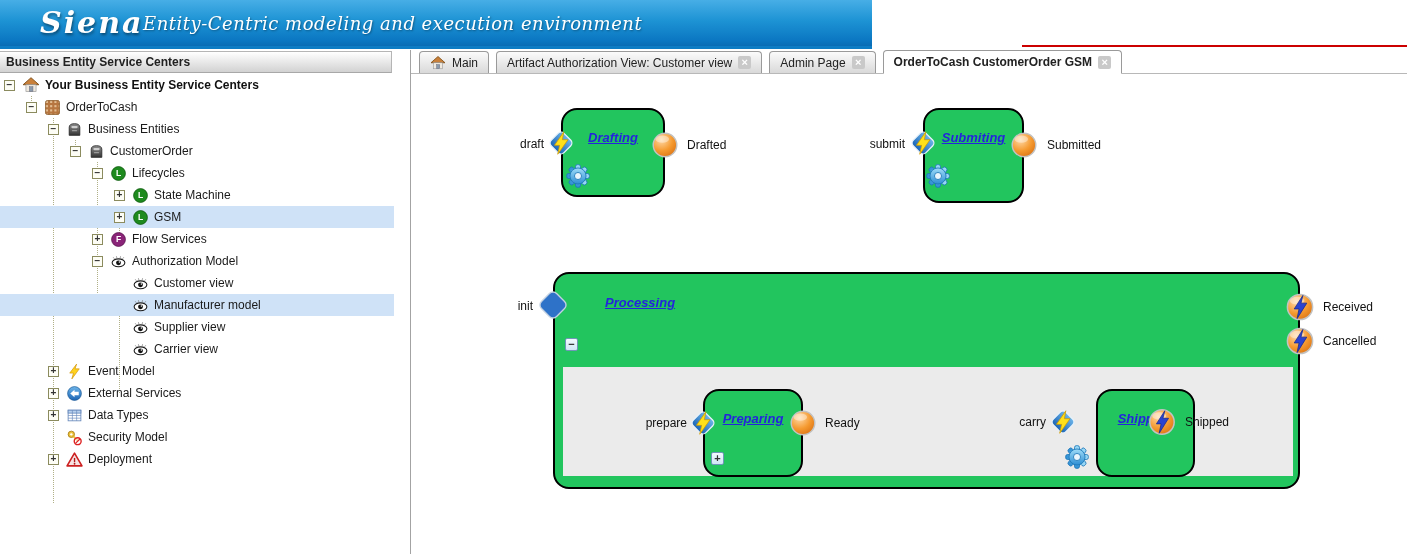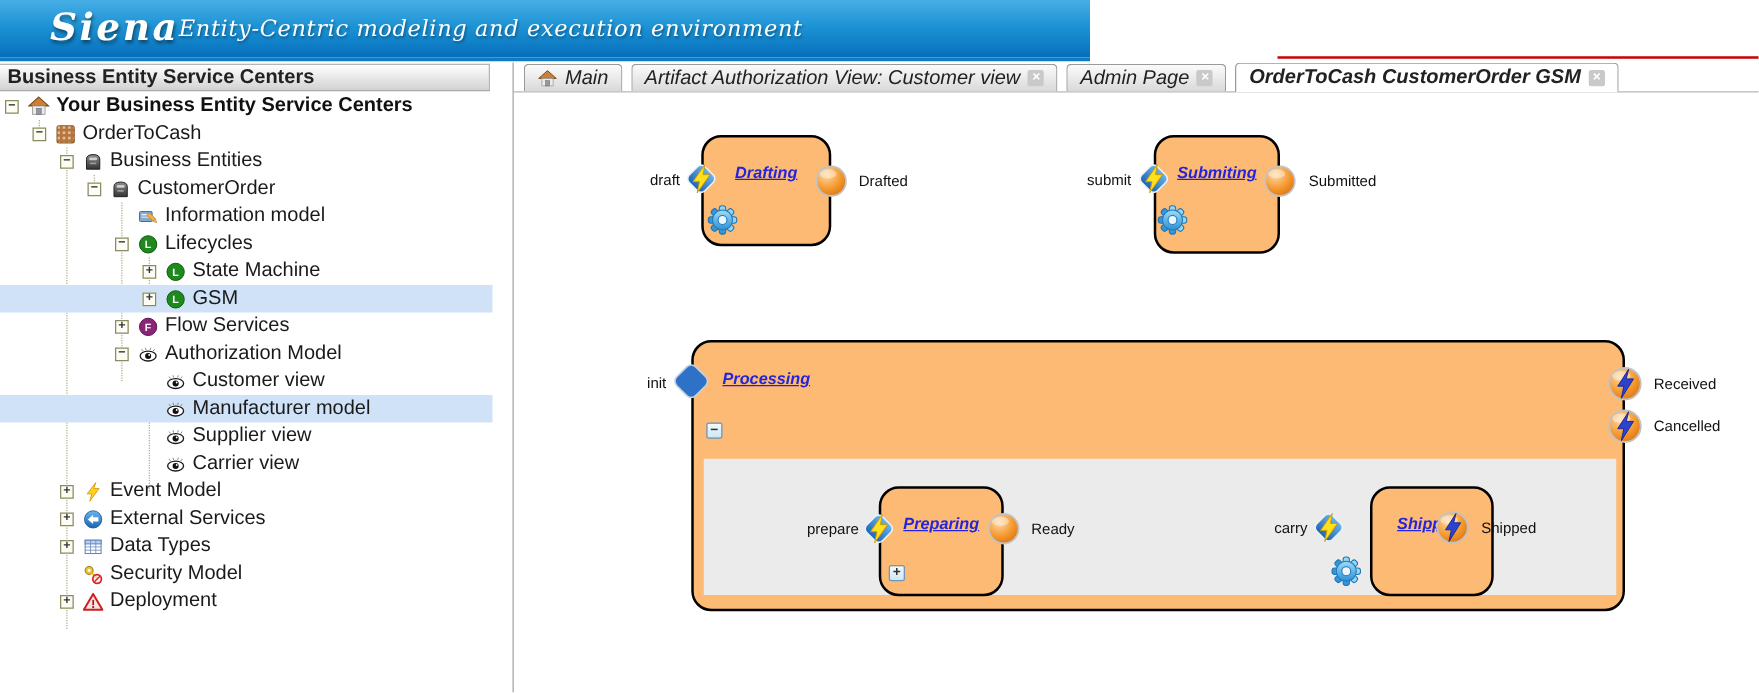--- a/index.html
+++ b/index.html
@@ -17,61 +17,61 @@
     font-size:30px;letter-spacing:2px;text-shadow:1px 2px 3px rgba(0,0,0,.45);}
   .tagline{position:absolute;left:143px;top:13px;color:#fff;
     font-family:"DejaVu Serif",serif;font-style:italic;
     font-size:18px;letter-spacing:.5px;text-shadow:1px 1px 2px rgba(0,0,0,.35);text-align:center;}
   .red-line{position:absolute;left:1022px;top:45px;width:385px;height:2px;background:#cc0000;}
 
   
   .side-header{position:absolute;left:0;top:51px;width:392px;height:22px;box-sizing:border-box;
     background:linear-gradient(#ffffff,#d2d2d2);
     border-top:1px solid #b5b5b5;border-bottom:1px solid #a8a8a8;border-right:1px solid #b5b5b5;
-    font-weight:bold;font-size:16px;color:#222;line-height:20px;padding-left:6px;}
+    font-weight:bold;font-size:12px;color:#222;line-height:20px;padding-left:6px;}
   .vdivider{position:absolute;left:410px;top:50px;width:1px;height:504px;background:#a3a3a3;}
   .sidebar{position:absolute;left:0;top:74px;width:394px;}
   .guide{position:absolute;width:0;border-left:1px dotted #b0b086;}
-  .trow{height:22px;display:flex;align-items:center;font-size:16px;color:#1a1a1a;
+  .trow{height:22px;display:flex;align-items:center;font-size:12px;color:#1a1a1a;
     white-space:nowrap;position:relative;}
   .trow.sel{background:#cfe2f7;}
   .trow.bold .tlabel{font-weight:bold;color:#111;}
   .lvl0{padding-left:4px}.lvl1{padding-left:26px}.lvl2{padding-left:48px}
   .lvl3{padding-left:70px}.lvl4{padding-left:92px}.lvl5{padding-left:114px}
   .exp{width:11px;height:11px;box-sizing:border-box;border:1px solid #8b8b5e;background:#fdfdf5;
     display:inline-flex;align-items:center;justify-content:center;margin-right:7px;flex-shrink:0;
     font-size:10px;line-height:1;color:#333;font-weight:bold;}
   .exp.minus::after{content:"−";margin-top:-1px;}
   .exp.plus::after{content:"+";margin-top:-1px;}
   .exp-spacer{width:18px;flex-shrink:0;}
   .ticon{width:17px;height:17px;margin-right:5px;flex-shrink:0;}
   .tlabel{padding-right:6px;}
 
   
   .tabbar{position:absolute;left:411px;top:50px;width:996px;height:24px;box-sizing:border-box;
     border-bottom:1px solid #b8b8b8;display:flex;align-items:flex-end;padding-left:8px;}
   .tab{height:22px;display:inline-flex;align-items:center;gap:6px;padding:0 10px;
     border:1px solid #9a9a9a;border-bottom:none;border-radius:4px 4px 0 0;
-    background:linear-gradient(#fbfbfb,#d9d9d9);font-size:16px;color:#222;
-    margin-right:7px;cursor:default;box-sizing:border-box;font-style:italic;}
+    background:linear-gradient(#fbfbfb,#d9d9d9);font-size:12px;color:#222;
+    margin-right:7px;cursor:default;box-sizing:border-box;}
   .tab.active{background:#fff;font-weight:bold;height:24px;margin-bottom:-1px;
     border-bottom:1px solid #fff;}
   .tab .hicon{width:16px;height:16px;}
   .close{width:13px;height:13px;background:#c9c9c9;border-radius:2px;color:#fff;
     font-size:11px;font-weight:bold;line-height:13px;text-align:center;flex-shrink:0;}
   .close::after{content:"×";}
 
   
   .diagram{position:absolute;left:0;top:0;width:1407px;height:554px;pointer-events:none;}
   .diagram *{pointer-events:auto;}
-  .stage{position:absolute;border:2.5px solid #000;border-radius:16px;background:#fdba74;box-sizing:border-box;}
+  .stage{position:absolute;border:2.5px solid #000;border-radius:16px;background:#22c55e;box-sizing:border-box;}
   .stage-lbl{color:#2424dc;font-style:italic;text-decoration:underline;
     font-size:13px;font-weight:600;}
   .stage > .stage-lbl.center{display:block;text-align:center;margin-top:20px;}
-  .stage-lbl.abs{position:absolute;}
+  .stage-lbl.abs{position:absolute;margin-left:27px;}
   .gray-panel{position:absolute;left:8px;top:93px;width:730px;height:109px;background:#ebebeb;}
   .cicon{position:absolute;transform:translate(-50%,-50%);}
   .clabel{position:absolute;font-size:12px;color:#111;white-space:nowrap;}
   .clabel.r{text-align:right;}
   .box-btn{position:absolute;width:13px;height:13px;box-sizing:border-box;
     border:1px solid #7096b8;background:linear-gradient(#f2fafe,#cfe7f6);border-radius:2px;
     font-size:11px;line-height:10px;text-align:center;color:#333;font-weight:bold;}
   .box-btn.minus-g::after{content:"−";}
   .box-btn.plus-g::after{content:"+";}
 </style>
@@ -249,27 +249,20 @@
     <span class="tlabel">Business Entities</span>
   </div>
   <div class="trow lvl3">
     <span class="exp minus"></span>
     <svg class="ticon">
         <use href="#i-cabinet" xlink:href="#i-cabinet"></use>
       </svg>
     <span class="tlabel">CustomerOrder</span>
   </div>
   <div class="trow lvl4">
-    <span class="exp-spacer"></span>
-    <svg class="ticon">
-        <use href="#i-infomodel" xlink:href="#i-infomodel"></use>
-      </svg>
-    <span class="tlabel">Information model</span>
-  </div>
-  <div class="trow lvl4">
     <span class="exp minus"></span>
     <svg class="ticon">
         <use href="#i-lc" xlink:href="#i-lc"></use>
       </svg>
     <span class="tlabel">Lifecycles</span>
   </div>
   <div class="trow lvl5">
     <span class="exp plus"></span>
     <svg class="ticon">
         <use href="#i-lc" xlink:href="#i-lc"></use>

